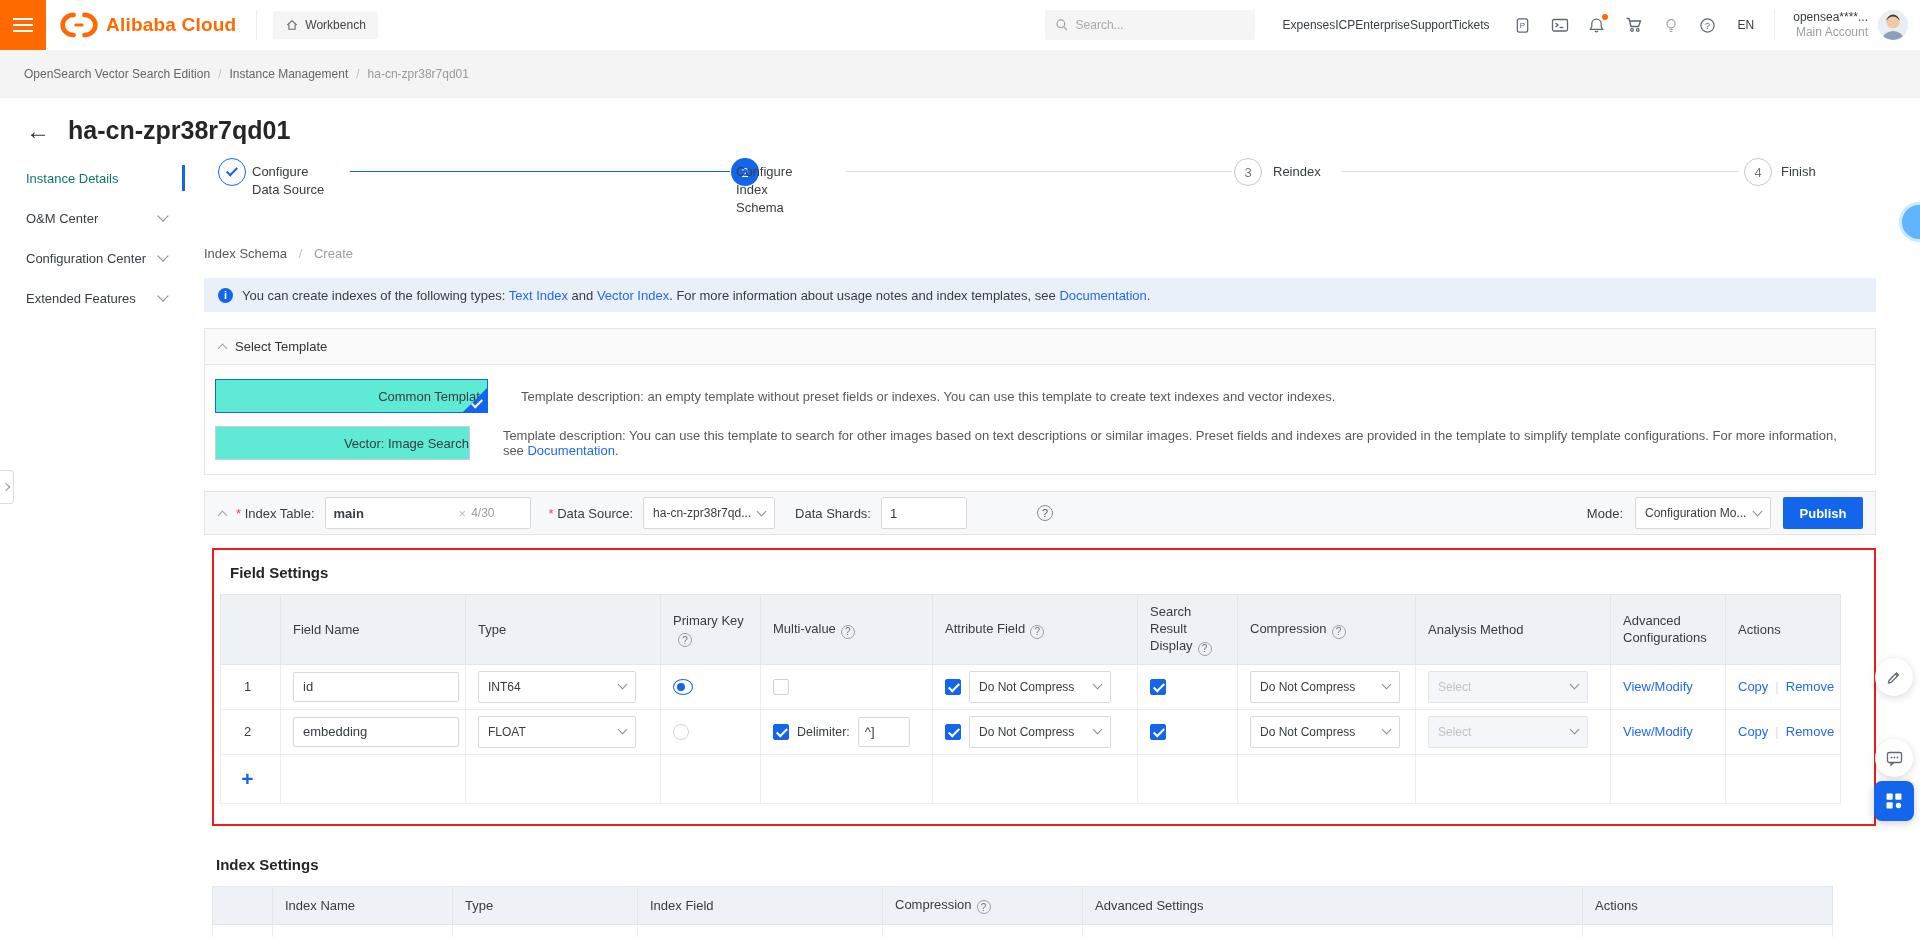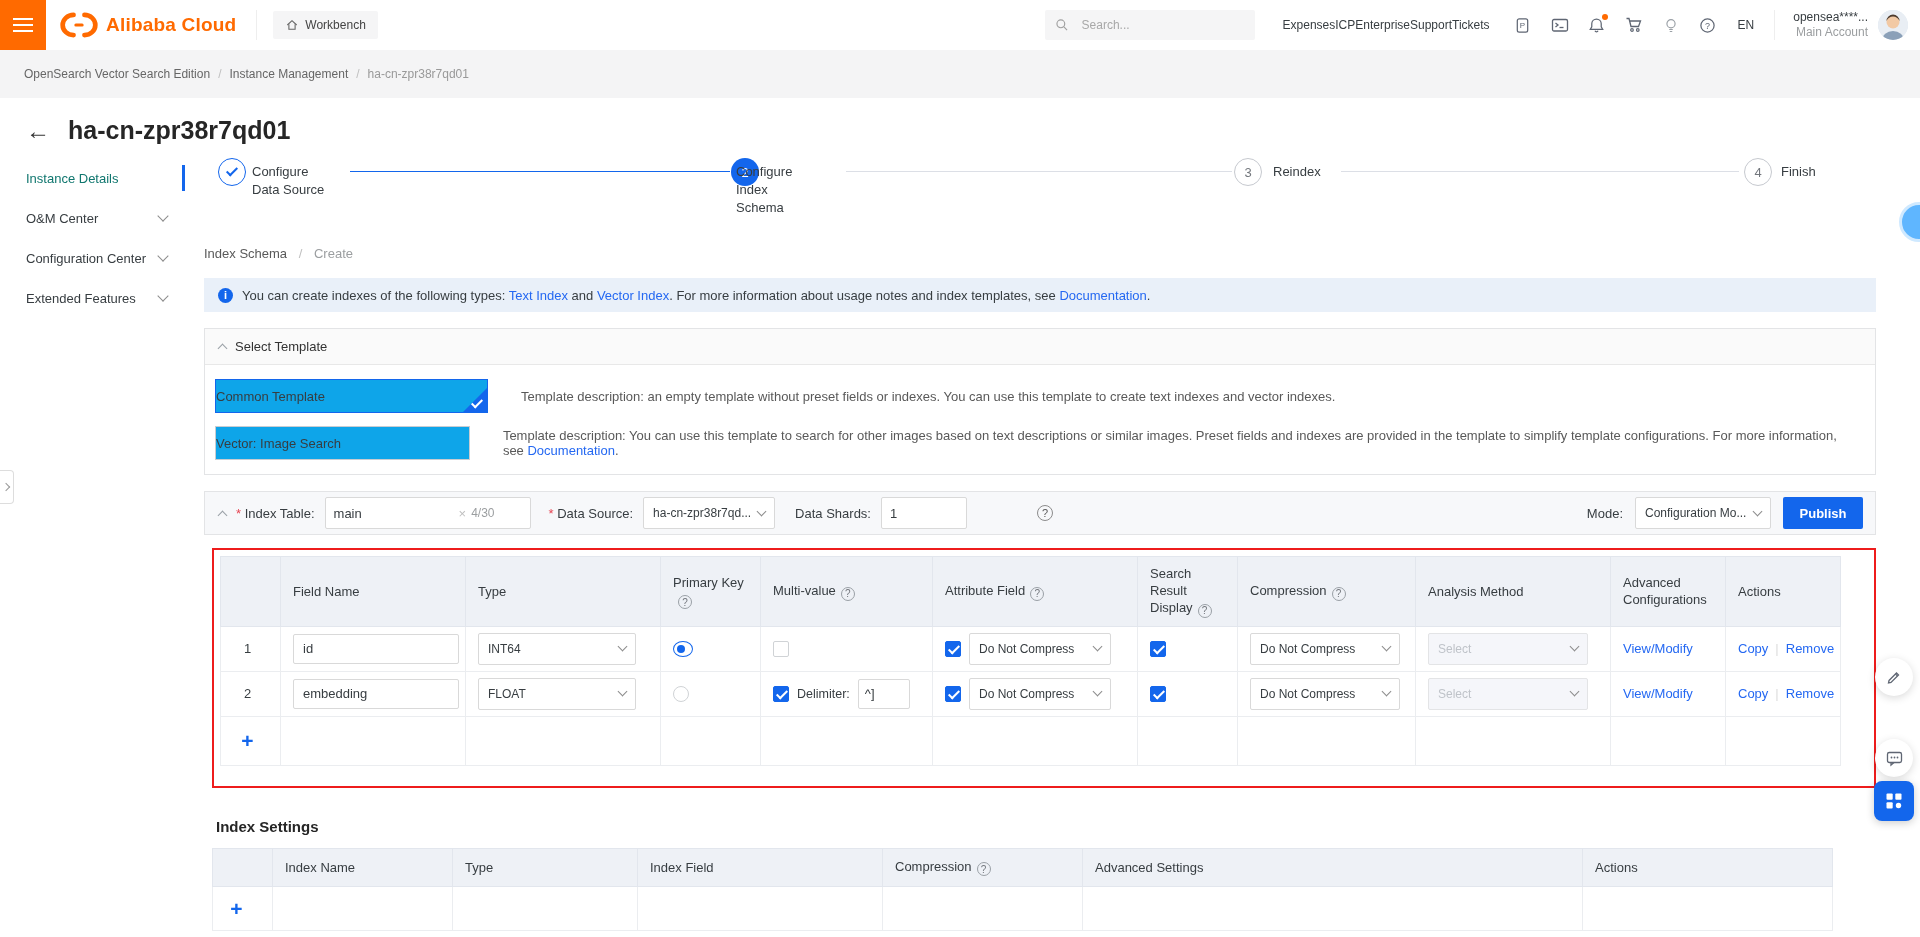--- a/index.html
+++ b/index.html
@@ -6,21 +6,21 @@
   html,body{width:1920px;height:937px;overflow:hidden}
   body{font-family:"Liberation Sans",sans-serif;font-size:13px;color:#333;background:#fff;position:relative}
 
   
   .topbar{position:absolute;top:0;left:0;width:1920px;height:50px;background:#fff;display:flex;align-items:center;z-index:30}
   .hamburger{width:46px;height:50px;background:#ff6a00;display:flex;flex-direction:column;justify-content:center;align-items:center;gap:4px;cursor:pointer}
   .hamburger i{display:block;width:20px;height:2px;background:#fff}
   .brand{display:flex;align-items:center;gap:8px;margin-left:14px;padding-right:20px;border-right:1px solid #eee;height:30px}
   .brand-text{color:#ff6a00;font-size:19px;font-weight:bold;letter-spacing:.2px;white-space:nowrap}
   .workbench{display:flex;align-items:center;gap:6px;background:#f5f5f6;border-radius:2px;height:28px;padding:0 12px;margin-left:16px;color:#444;font-size:12px;cursor:pointer}
-  .tb-search{display:flex;align-items:center;gap:13px;background:#f5f5f6;border-radius:2px;height:30px;width:210px;padding:0 10px;margin-left:auto}
+  .tb-search{display:flex;align-items:center;gap:7px;background:#f5f5f6;border-radius:2px;height:30px;width:210px;padding:0 10px;margin-left:auto}
   .tb-search input{border:none;outline:none;background:transparent;font-size:12px;color:#333;width:160px;font-family:"Liberation Sans",sans-serif}
   .tb-search input::placeholder{color:#a8a8a8}
   .tb-nav{display:flex;align-items:center;margin-left:28px;font-size:12px;color:#373d41}
   .tb-nav span{cursor:pointer;white-space:nowrap}
   .tb-icons{display:flex;align-items:center;gap:19px;margin-left:24px}
   .tb-ic{position:relative;width:18px;height:18px;display:flex;align-items:center;justify-content:center;cursor:pointer}
   .tb-ic svg{display:block}
   .dot{position:absolute;top:-2px;right:-2px;width:6px;height:6px;border-radius:50%;background:#ff6a00}
   .tb-lang{font-size:12px;color:#373d41;margin-left:2px;cursor:pointer}
   .account{margin-left:20px;padding-left:18px;border-left:1px solid #eee;text-align:right;line-height:15px}
@@ -71,21 +71,21 @@
   .banner{height:34px;background:#e9f0f9;display:flex;align-items:center;padding:0 14px;margin-bottom:16px;font-size:13px;color:#373d41}
   .info-ic{width:15px;height:15px;border-radius:50%;background:#1366ec;color:#fff;font-size:11px;font-weight:bold;display:flex;align-items:center;justify-content:center;margin-right:9px;flex:none}
   a.lnk{color:#2468f2;text-decoration:none;cursor:pointer}
 
   
   .tpanel{border:1px solid #e3e4e6;margin-bottom:16px}
   .tpanel-h{height:36px;background:#fafafa;border-bottom:1px solid #e8e8e8;display:flex;align-items:center;gap:9px;padding-left:14px;cursor:pointer}
   .tpanel-b{padding:14px 16px 14px 10px}
   .opt-row{display:flex;align-items:center}
   .opt-row + .opt-row{margin-top:13px}
-  .opt{position:relative;width:273px;height:34px;border:1px solid #c9ccd1;background:#0ea5e9;display:flex;align-items:center;justify-content:flex-start;font-size:13px;color:#373d41;cursor:pointer;overflow:hidden}
+  .opt{position:relative;width:273px;height:34px;border:1px solid #c9ccd1;background:#5eead4;display:flex;align-items:center;justify-content:flex-end;font-size:13px;color:#373d41;cursor:pointer;overflow:hidden}
   .opt.selected{border:1px solid #1366ec}
   .opt.selected .corner{position:absolute;right:0;bottom:0;width:0;height:0;border-left:24px solid transparent;border-bottom:24px solid #1366ec}
   .opt.selected .corner::after{content:"";position:absolute;left:-13px;top:9px;width:4px;height:9px;border:solid #fff;border-width:0 2px 2px 0;transform:rotate(45deg)}
   .opt-desc{margin-left:33px;font-size:13px;color:#595959}
 
   
   .ibar{height:44px;border:1px solid #e3e4e6;background:#f7f8fa;display:flex;align-items:center;padding:0 12px 0 14px;margin-bottom:13px;gap:10px}
   .req::before{content:"* ";color:#e64552}
   .ibar .lbl{font-size:13px;color:#373d41;white-space:nowrap}
   .inputwrap{display:flex;align-items:center;background:#fff;border:1px solid #d9d9d9;border-radius:2px;height:32px;padding:0 8px}
@@ -328,21 +328,21 @@
               <span>Template description: You can use this template to search for other images based on text descriptions or similar images. Preset fields and indexes are provided in the template to simplify template configurations. For more information, see </span><a class="lnk">Documentation</a><span>.</span>
             </div>
           </div>
         </div>
       </div>
 
       <div class="ibar">
         <i class="caret up sm"></i>
         <span class="lbl req">Index Table:</span>
         <div class="inputwrap" style="width:206px">
-          <input style="width: 120px;" value="main">
+          <input style="width: 120px; font-weight: bold;" value="main">
           <span class="clear-x">×</span>
           <span class="counter">4/30</span>
         </div>
         <span class="lbl req" style="margin-left:8px">Data Source:</span>
         <div class="sel" style="width:132px">
           <span>ha-cn-zpr38r7qd...</span>
           <i class="caret"></i>
         </div>
         <span class="lbl" style="margin-left:10px">Data Shards:</span>
         <div class="inputwrap" style="width:86px">
@@ -353,20 +353,21 @@
           <span class="lbl">Mode:</span>
           <div class="sel" style="width:136px">
             <span>Configuration Mo...</span>
             <i class="caret"></i>
           </div>
           <button class="btn-pub">Publish</button>
         </div>
       </div>
 
       <div class="redbox">
+        <div class="sec-title">Field Settings</div>
         <table class="grid">
           <colgroup>
             <col style="width:60px">
               <col style="width:185px">
               <col style="width:195px">
               <col style="width:100px">
               <col style="width:172px">
               <col style="width:205px">
               <col style="width:100px">
               <col style="width:178px">

